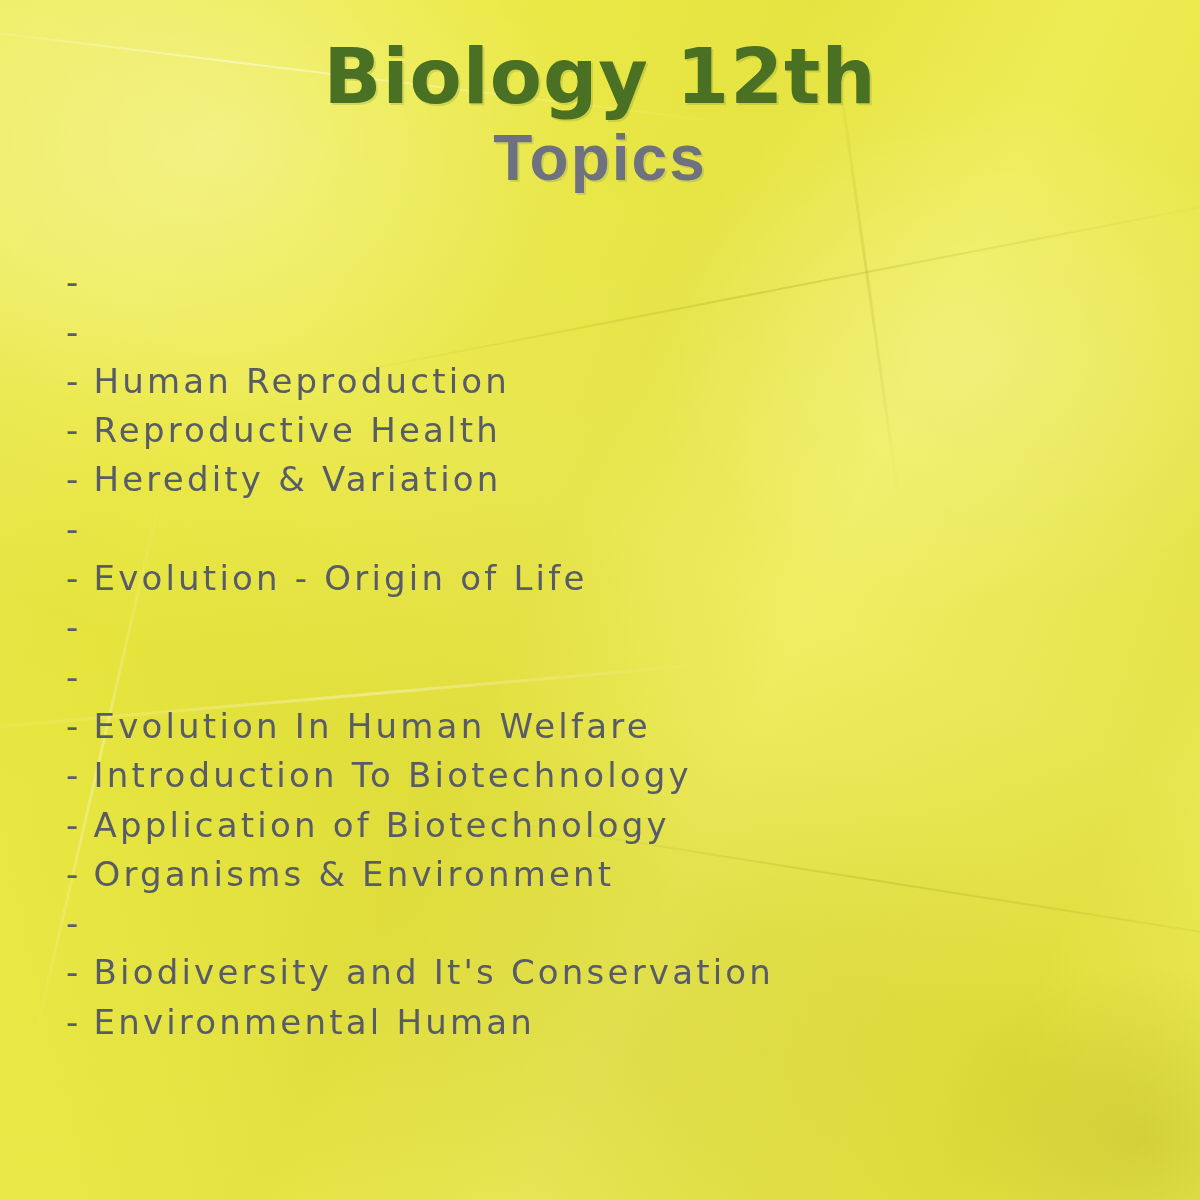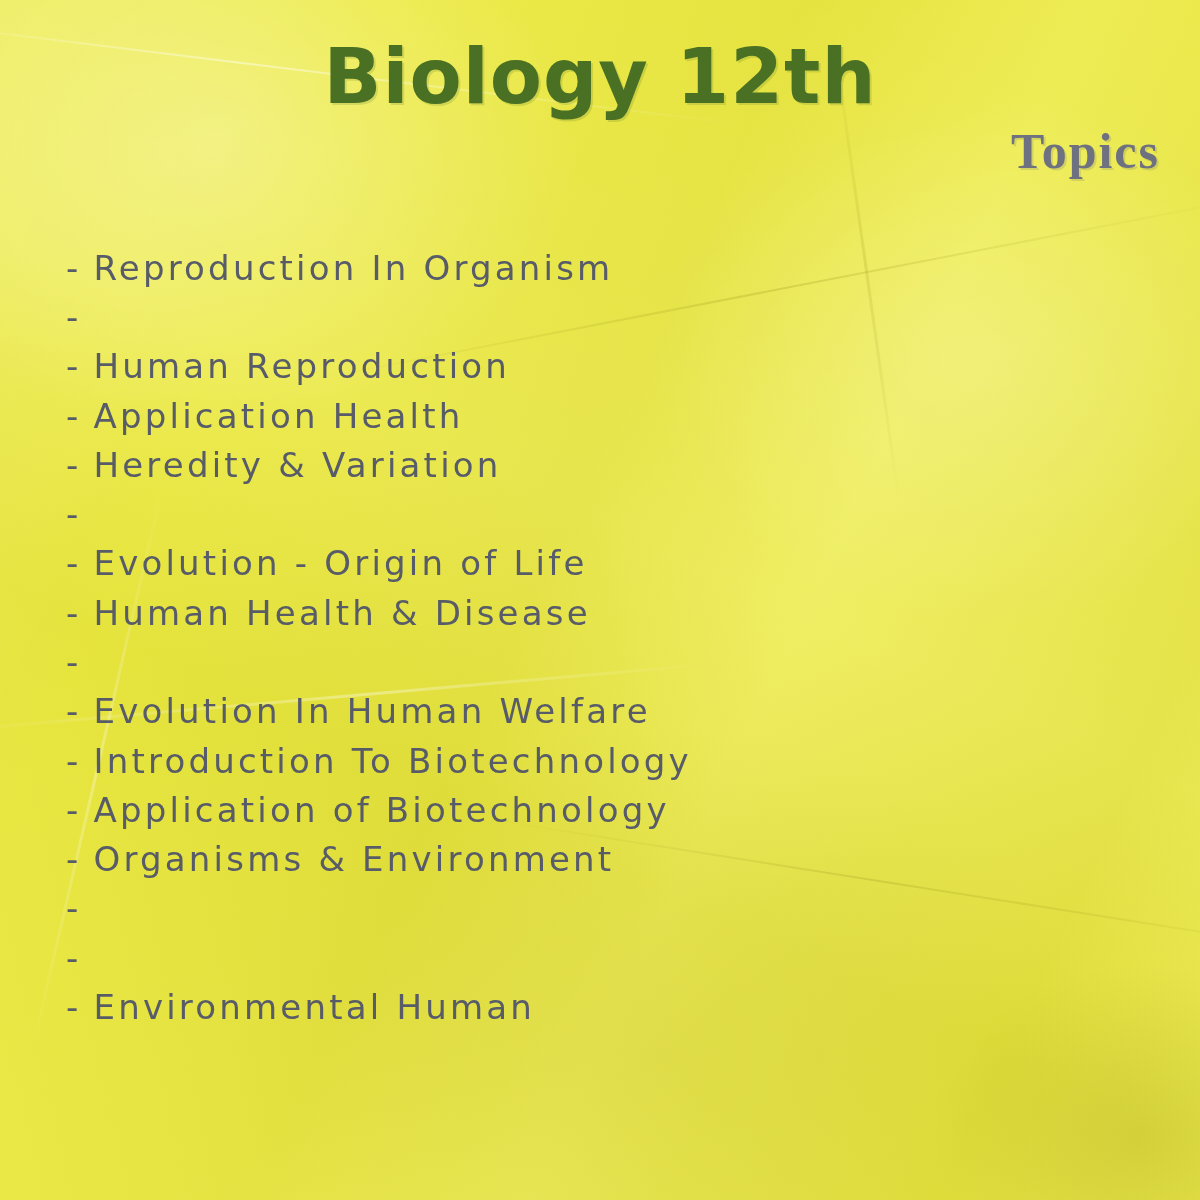--- a/index.html
+++ b/index.html
@@ -85,24 +85,24 @@
     font-weight: bold;
     font-size: 76px;
     letter-spacing: 1px;
     color: #4a7023;
     margin: 0;
     line-height: 1.12;
     text-shadow: 2px 2px 0 rgba(80,110,40,0.18);
   }
 
   .title-sub {
-    text-align: right;
-    font-family: Liberation Serif, serif;
+    text-align: center;
+    font-family: Liberation Sans, sans-serif;
     font-weight: bold;
-    font-size: 50px;
+    font-size: 64px;
     color: #6d7180;
     margin: 6px 0 0 0;
     line-height: 1.05;
     letter-spacing: 2px;
     text-shadow: 2px 2px 0 rgba(90,95,110,0.18);
   }
 
   .topic-list {
     list-style: none;
     margin: 66px 0 0 0;
@@ -136,47 +136,45 @@
   <div class="crease c5"></div>
   <div class="crease c6"></div>
 
   <div class="content">
     <h1 class="title-main">Biology 12th</h1>
     <h2 class="title-sub">Topics</h2>
 
     <ul class="topic-list" id="topic-list">
         <li class="topic-item">
           <span class="dash">-</span>
-          <span>Reproduction In Organism</span>
         </li>
         <li class="topic-item">
           <span class="dash">-</span>
         </li>
         <li class="topic-item">
           <span class="dash">-</span>
           <span>Human Reproduction</span>
         </li>
         <li class="topic-item">
           <span class="dash">-</span>
-          <span>Application Health</span>
+          <span>Reproductive Health</span>
         </li>
         <li class="topic-item">
           <span class="dash">-</span>
           <span>Heredity &amp; Variation</span>
         </li>
         <li class="topic-item">
           <span class="dash">-</span>
         </li>
         <li class="topic-item">
           <span class="dash">-</span>
           <span>Evolution - Origin of Life</span>
         </li>
         <li class="topic-item">
           <span class="dash">-</span>
-          <span>Human Health &amp; Disease</span>
         </li>
         <li class="topic-item">
           <span class="dash">-</span>
         </li>
         <li class="topic-item">
           <span class="dash">-</span>
           <span>Evolution In Human Welfare</span>
         </li>
         <li class="topic-item">
           <span class="dash">-</span>
@@ -188,20 +186,21 @@
         </li>
         <li class="topic-item">
           <span class="dash">-</span>
           <span>Organisms &amp; Environment</span>
         </li>
         <li class="topic-item">
           <span class="dash">-</span>
         </li>
         <li class="topic-item">
           <span class="dash">-</span>
+          <span>Biodiversity and It's Conservation</span>
         </li>
         <li class="topic-item">
           <span class="dash">-</span>
           <span>Environmental Human</span>
         </li>
       </ul>
   </div>
 </div>
 
 </body></html>

